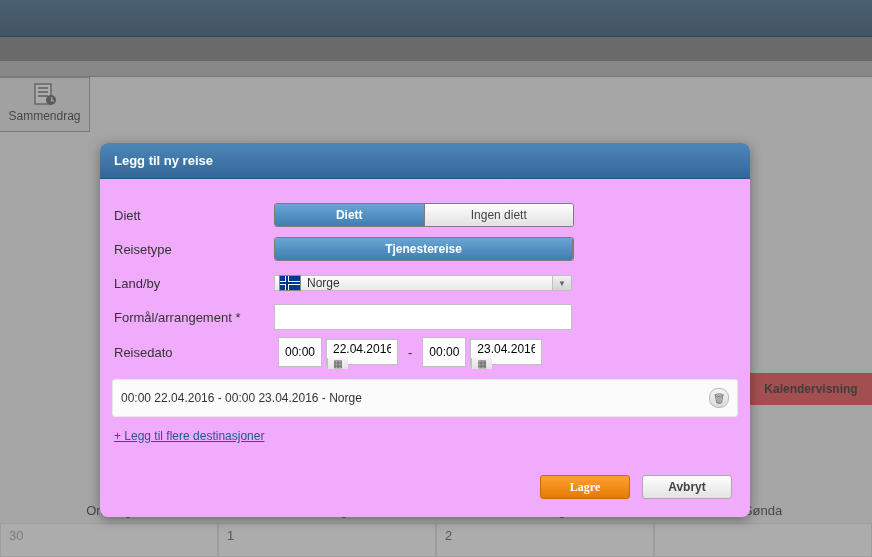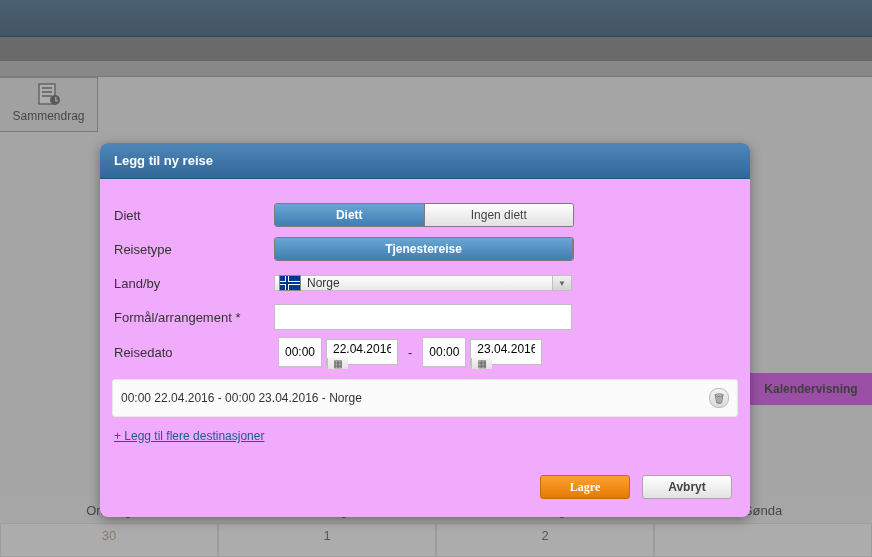--- a/index.html
+++ b/index.html
@@ -33,21 +33,21 @@
     height: 15px;
     background: #b7b7b7;
     border-bottom: 1px solid #999;
   }
 
   
   .summary-btn {
     position: absolute;
     top: 77px;
     left: 0;
-    width: 98px;
+    width: 90px;
     height: 55px;
     border: 1px solid #9d9d9d;
     background: #e9e9e9;
     border-left: none;
     text-align: center;
     padding-top: 4px;
     box-sizing: border-box;
     font-size: 12px;
     color: #333;
   }
@@ -288,21 +288,21 @@
     color: #444;
   }
 
   
   .calview {
     position: absolute;
     right: 0;
     top: 373px;
     height: 32px;
     width: 122px;
-    background: #d946ef;
+    background: #ef4444;
     border-left: 2px solid #888;
     display:flex;
     align-items:center;
     justify-content:center;
     font-weight:bold;
     font-size:12px;
     color: #222;
   }
 
   
@@ -330,21 +330,21 @@
     align-items:center;
     border:none;
   }
   .day-num {
     width:100%;
     height:34px;
     background:#fff;
     border:1px solid #e0e0e0;
     box-sizing:border-box;
     font-size:13px;
-    text-align:center;
+    text-align:left;
     padding: 4px 8px;
     color:#b29b85;
   }
   .day-num.current { color:#555; }
 
   .dash {
     padding: 0 6px;
     font-size: 13px;
   }
 </style>

